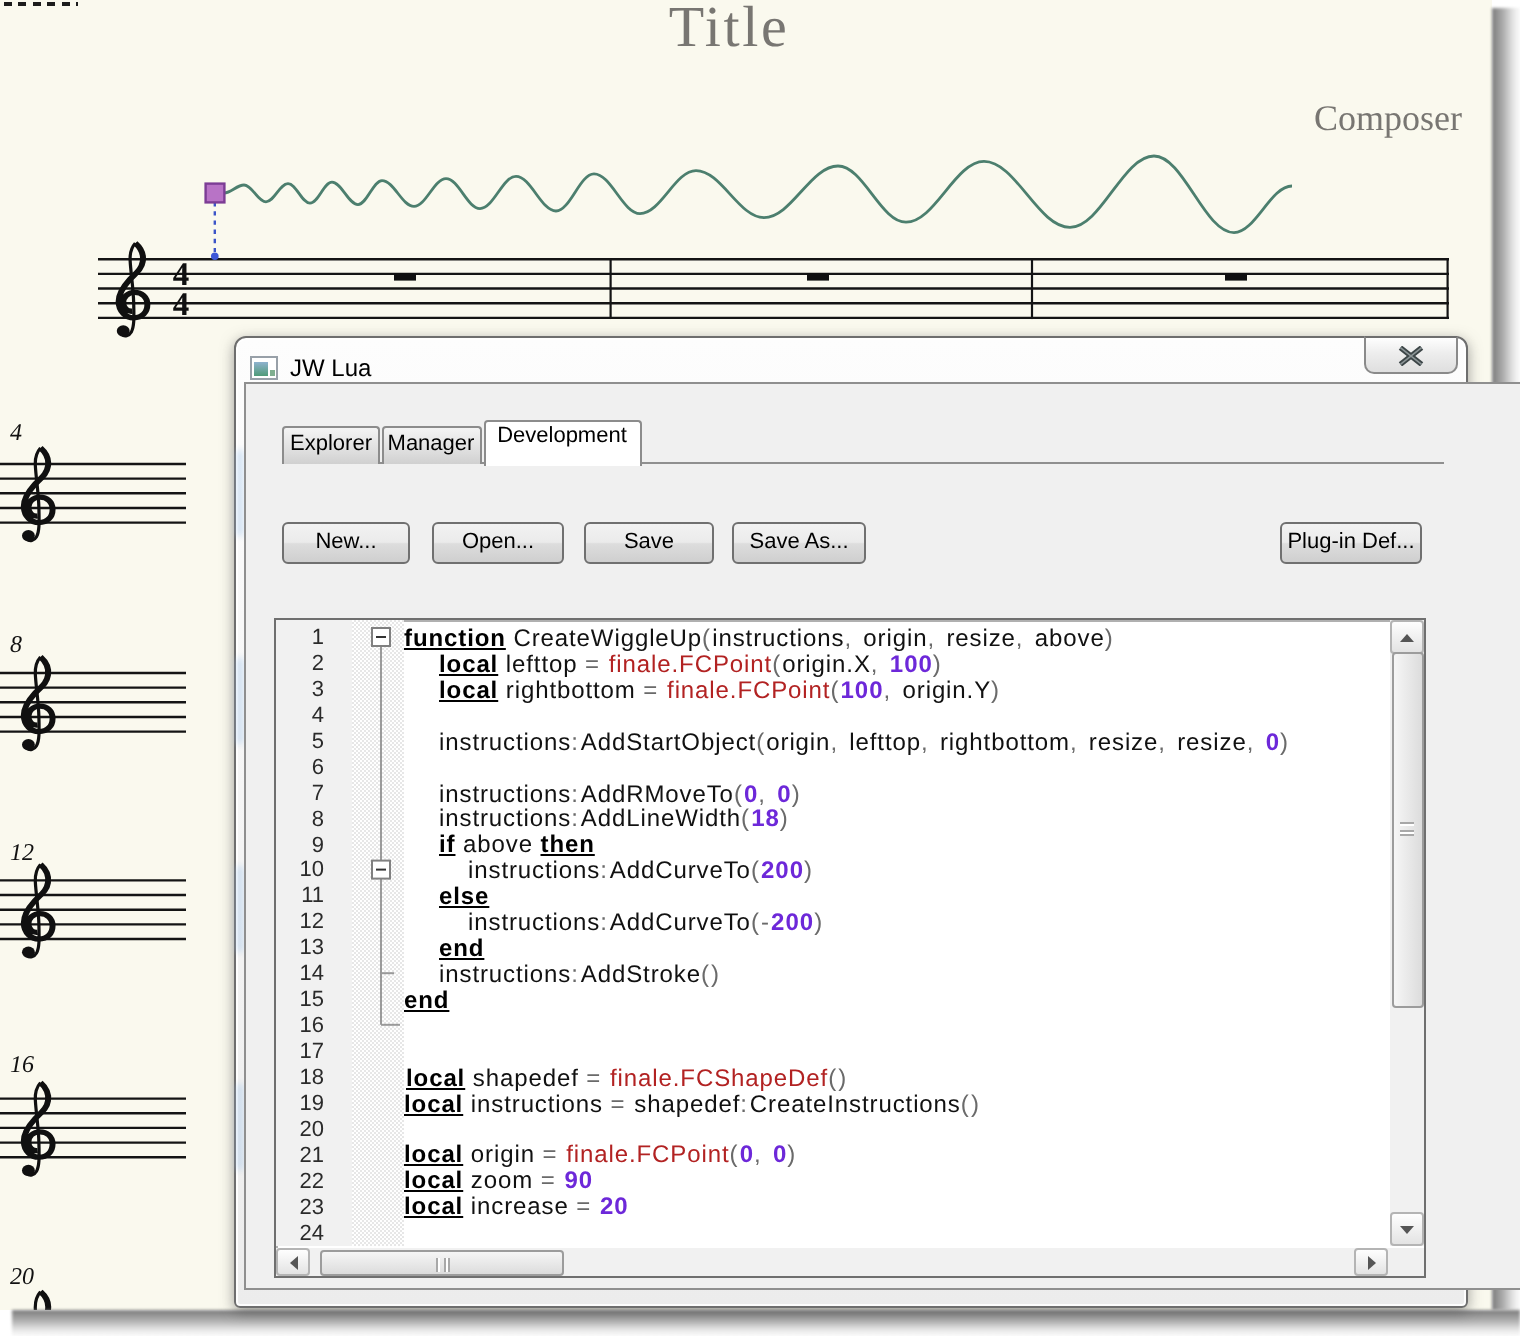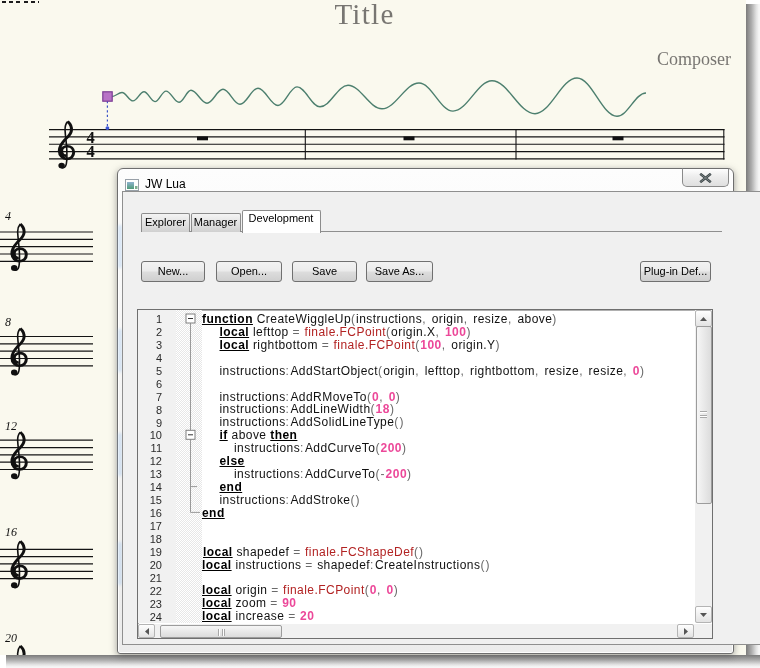--- a/index.html
+++ b/index.html
@@ -50,21 +50,21 @@
  background-image:linear-gradient(45deg,#e7e7e7 25%,transparent 25%,transparent 75%,#e7e7e7 75%),
  linear-gradient(45deg,#e7e7e7 25%,transparent 25%,transparent 75%,#e7e7e7 75%);
  background-size:2px 2px;background-position:0 0,1px 1px;background-color:#fff;}
 #nums{position:absolute;left:0;top:3px;width:24px;font-size:11px;line-height:12.93px;
  text-align:right;color:#2b2b2b;}
 .foldsvg{position:absolute;left:34px;top:-1.5px;}
 #code{position:absolute;left:64px;top:3px;font-size:12px;letter-spacing:0.45px;line-height:12.93px;color:#111;
  white-space:nowrap;width:493px;overflow:hidden;}
 .cl{height:12.93px;}
 .cr{color:#b22222;}
-.cn{color:#ec4899;font-weight:bold;letter-spacing:0.5px;}
+.cn{color:#6d28d9;font-weight:bold;letter-spacing:0.5px;}
 .co{color:#6a6a6a;padding-right:0.6px;}
 .cm{padding-right:1.9px;}
 .cc{padding-right:1.0px;}
 #code b{color:#000;text-decoration:underline;}
 #vsb{position:absolute;left:557px;top:0;width:17px;height:313px;background:#f1f1f1;}
 #hsb{position:absolute;left:0;top:314px;width:557px;height:14px;background:#f1f1f1;}
 #sbcorner{position:absolute;left:557px;top:314px;width:17px;height:14px;background:#f0f0f0;}
 .sbtn{position:absolute;border:1px solid #b4b4b4;border-radius:2px;
  background:linear-gradient(#fefefe,#e3e3e3);display:flex;align-items:center;justify-content:center;}
 #vthumb{position:absolute;left:0.5px;top:16px;width:16px;height:178px;border:1px solid #9c9c9c;
@@ -297,21 +297,20 @@
         </svg>
    <div id="code">
 <div class="cl" style="padding-left:0px"><b>function</b> CreateWiggleUp<span class="co">(</span>instructions<span class="co cm">,</span> origin<span class="co cm">,</span> resize<span class="co cm">,</span> above<span class="co">)</span></div>
 <div class="cl" style="padding-left:17.5px"><b>local</b> lefttop <span class="co">=</span> <span class="cr">finale.FCPoint</span><span class="co">(</span>origin.X<span class="co cm">,</span> <span class="cn">100</span><span class="co">)</span></div>
 <div class="cl" style="padding-left:17.5px"><b>local</b> rightbottom <span class="co">=</span> <span class="cr">finale.FCPoint</span><span class="co">(</span><span class="cn">100</span><span class="co cm">,</span> origin.Y<span class="co">)</span></div>
 <div class="cl" style="padding-left:17.5px">&nbsp;</div>
 <div class="cl" style="padding-left:17.5px">instructions<span class="co cc">:</span>AddStartObject<span class="co">(</span>origin<span class="co cm">,</span> lefttop<span class="co cm">,</span> rightbottom<span class="co cm">,</span> resize<span class="co cm">,</span> resize<span class="co cm">,</span> <span class="cn">0</span><span class="co">)</span></div>
 <div class="cl" style="padding-left:17.5px">&nbsp;</div>
 <div class="cl" style="padding-left:17.5px">instructions<span class="co cc">:</span>AddRMoveTo<span class="co">(</span><span class="cn">0</span><span class="co cm">,</span> <span class="cn">0</span><span class="co">)</span></div>
 <div class="cl" style="padding-left:17.5px">instructions<span class="co cc">:</span>AddLineWidth<span class="co">(</span><span class="cn">18</span><span class="co">)</span></div>
-<div class="cl" style="padding-left:17.5px">instructions<span class="co cc">:</span>AddSolidLineType<span class="co">(</span><span class="co">)</span></div>
 <div class="cl" style="padding-left:17.5px"><b>if</b> above <b>then</b></div>
 <div class="cl" style="padding-left:32.0px">instructions<span class="co cc">:</span>AddCurveTo<span class="co">(</span><span class="cn">200</span><span class="co">)</span></div>
 <div class="cl" style="padding-left:17.5px"><b>else</b></div>
 <div class="cl" style="padding-left:32.0px">instructions<span class="co cc">:</span>AddCurveTo<span class="co">(</span><span class="co">-</span><span class="cn">200</span><span class="co">)</span></div>
 <div class="cl" style="padding-left:17.5px"><b>end</b></div>
 <div class="cl" style="padding-left:17.5px">instructions<span class="co cc">:</span>AddStroke<span class="co">(</span><span class="co">)</span></div>
 <div class="cl" style="padding-left:0px"><b>end</b></div>
 <div class="cl" style="padding-left:0px">&nbsp;</div>
 <div class="cl" style="padding-left:0px">&nbsp;</div>
 <div class="cl" style="padding-left:1px"><b>local</b> shapedef <span class="co">=</span> <span class="cr">finale.FCShapeDef</span><span class="co">(</span><span class="co">)</span></div>

